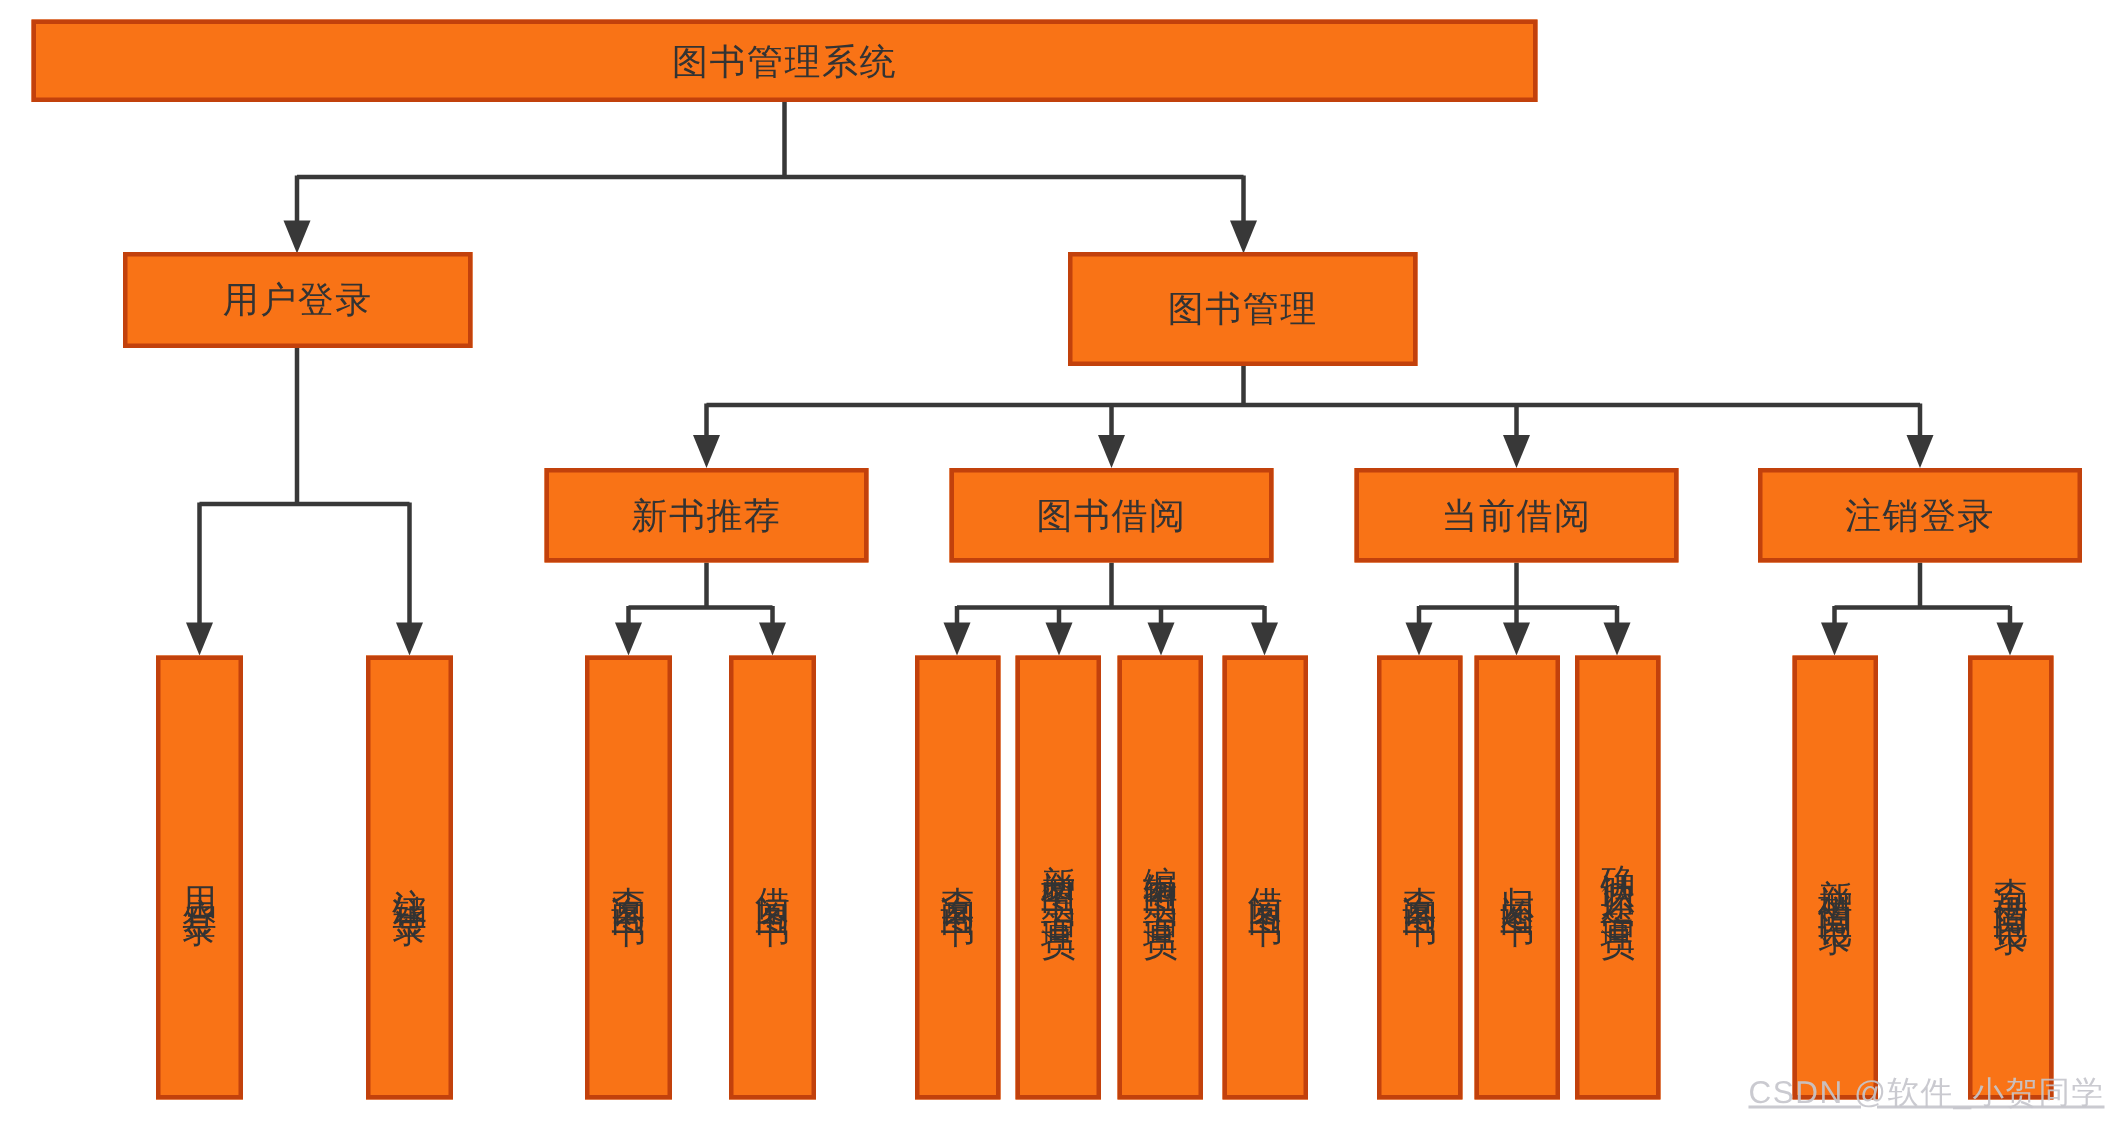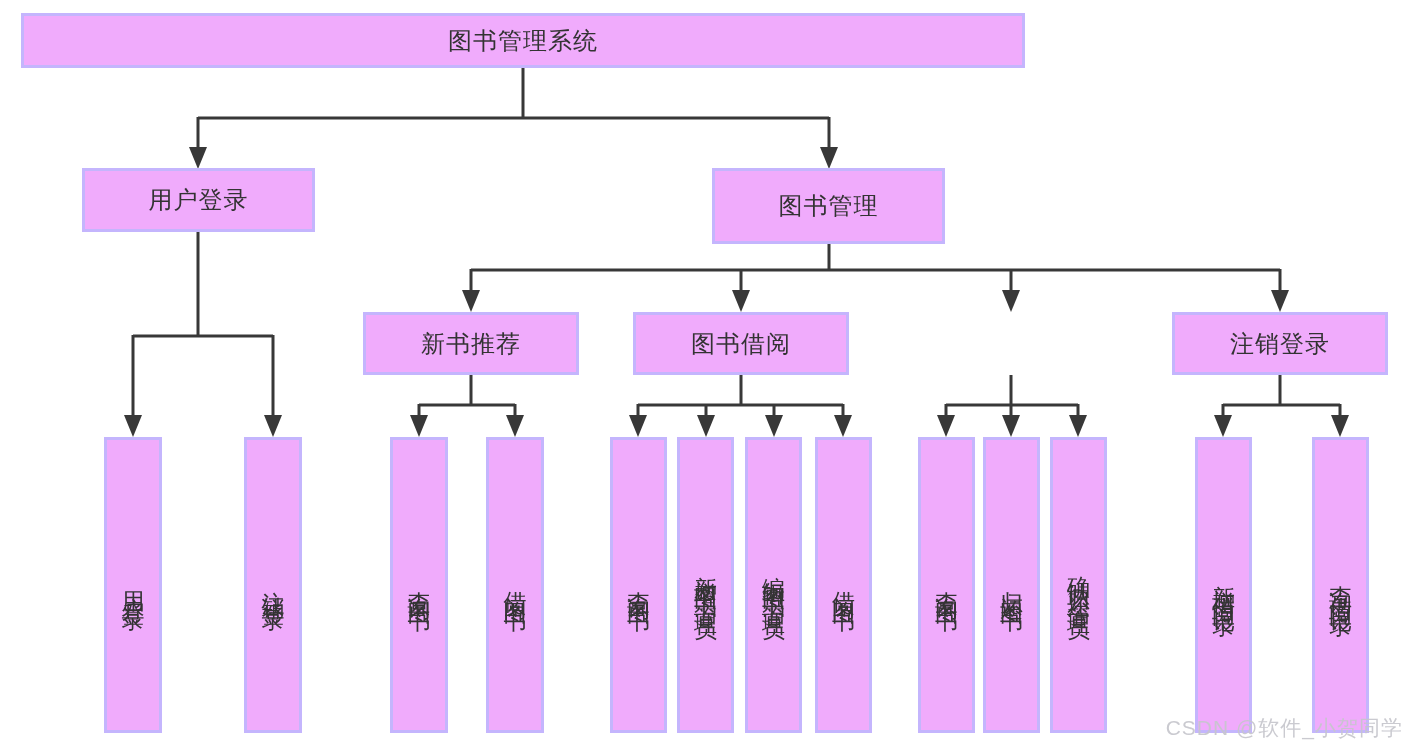--- a/index.html
+++ b/index.html
@@ -7,22 +7,22 @@
     position:relative;
     width:1405px;height:747px;
     background:#ffffff;
     font-family:"Liberation Sans","DejaVu Sans",sans-serif;
     overflow:hidden;
   }
   #connectors{position:absolute;left:0;top:0;z-index:1;}
   .box{
     position:absolute;
     box-sizing:border-box;
-    background:#f0abfc;
-    border:3px solid #c4b5fd;
+    background:#f97316;
+    border:3px solid #c2410c;
     display:flex;align-items:center;justify-content:center;
     color:#333333;
     z-index:2;
   }
   .h{font-size:24px;letter-spacing:1px;}
   .v{font-size:23px;}
   .v span{
     writing-mode:vertical-rl;
     text-orientation:mixed;
     letter-spacing:6px;
@@ -30,20 +30,21 @@
     line-height:1;
   }
   #watermark{
     position:absolute;
     right:2px;bottom:5px;
     font-size:21px;
     color:rgba(198,198,204,0.92);
     letter-spacing:1px;
     z-index:5;
     pointer-events:none;
+    text-decoration:underline;
   }
 </style>
 </head>
 <body>
 
 <div id="canvas">
 
   <svg id="connectors" width="1405" height="747" viewBox="0 0 1405 747">
     <g stroke="#383838" stroke-width="3" fill="none">
 
@@ -94,20 +95,23 @@
   <div class="box h" style="left:712px;top:168px;width:233px;height:76px">
     <span>图书管理</span>
   </div>
 
   <div class="box h" style="left:633px;top:312px;width:216px;height:63px">
     <span>图书借阅</span>
   </div>
   <div class="box h" style="left:363px;top:312px;width:216px;height:63px">
     <span>新书推荐</span>
   </div>
+  <div class="box h" style="left:903px;top:312px;width:216px;height:63px">
+    <span>当前借阅</span>
+  </div>
   <div class="box h" style="left:1172px;top:312px;width:216px;height:63px">
     <span>注销登录</span>
   </div>
 
   <div class="box v" style="left:104px;top:437px;width:58px;height:296px">
     <span>用户登录</span>
   </div>
   <div class="box v" style="left:244px;top:437px;width:58px;height:296px">
     <span>注销登录</span>
   </div>

